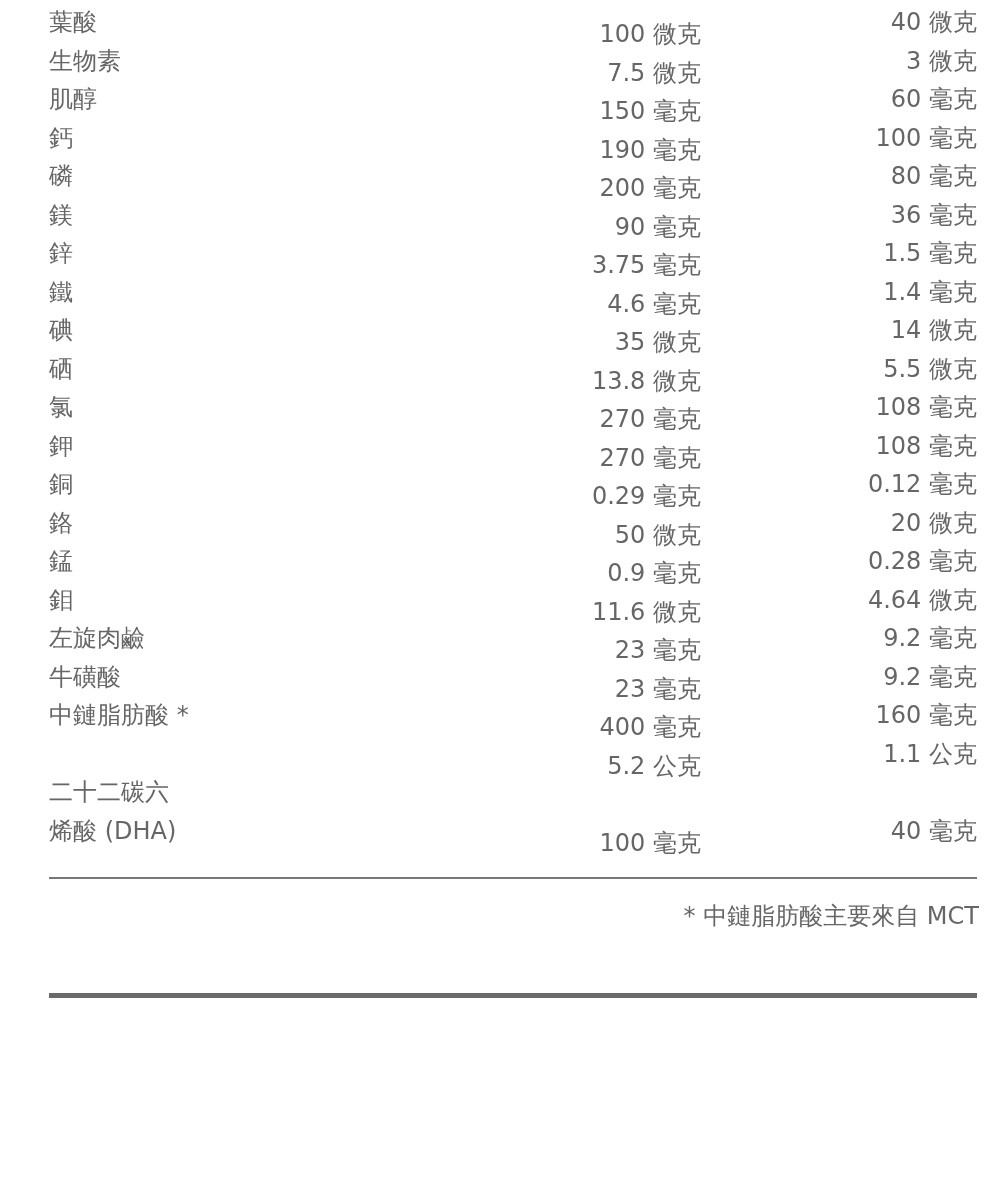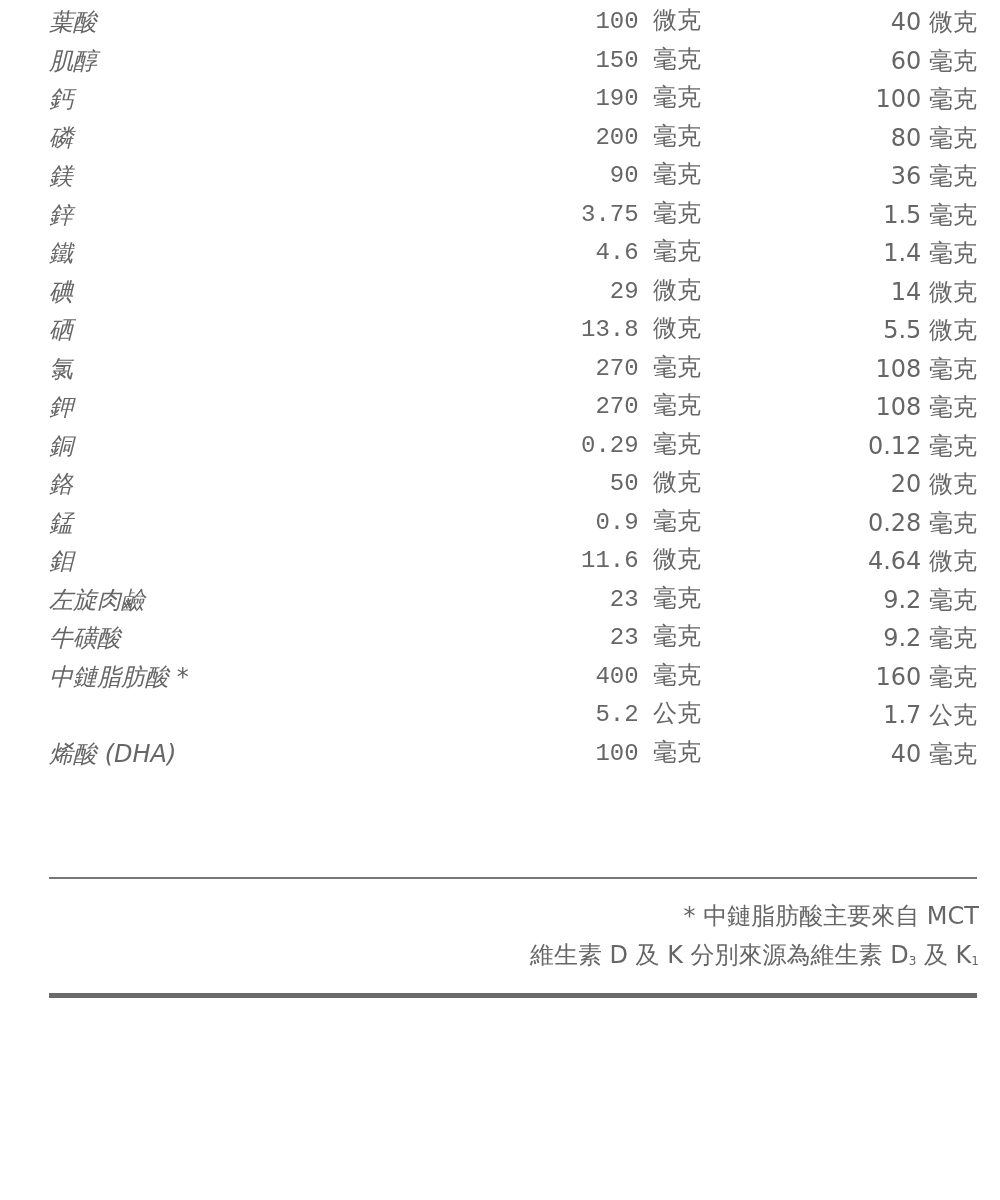--- a/index.html
+++ b/index.html
@@ -1,35 +1,40 @@
 <!DOCTYPE html>
 <html><head>
 <meta charset="utf-8">
 <style>
   html, body { margin:0; padding:0; background:#ffffff; }
   body { width:1000px; height:1200px; position:relative; overflow:hidden;
          font-family:"DejaVu Sans", "Liberation Sans", sans-serif; color:#666666; }
   .table { position:absolute; left:49px; top:3px; width:928px; }
   .row { position:relative; height:38.5px; line-height:38.5px; font-size:24px; }
-  .name { position:absolute; left:0; top:0; white-space:nowrap;font-style:italic; }
-  .v1 { position:absolute; right:276px; top:0; white-space:nowrap; text-align:right;font-family:Liberation Mono, monospace; }
+  .name { position:absolute; left:0; top:0; white-space:nowrap; }
+  .v1 { position:absolute; right:276px; top:12px; white-space:nowrap; text-align:right; }
   .v2 { position:absolute; right:0; top:0; white-space:nowrap; text-align:right; }
   .rule-thin { position:absolute; left:49px; width:928px; top:877px; height:2px; background:#777777; }
   .notes { position:absolute; right:21px; top:897px; text-align:right; font-size:24px; line-height:39px; }
   .note { white-space:nowrap; }
   .rule-thick { position:absolute; left:49px; width:928px; top:993px; height:5px; background:#6a6a6a; }
 </style>
 </head>
 <body>
 
 <div class="table" id="tbl">
     <div class="row">
       <span class="name">葉酸</span>
       <span class="v1">100 微克</span>
       <span class="v2">40 微克</span>
+    </div>
+    <div class="row">
+      <span class="name">生物素</span>
+      <span class="v1">7.5 微克</span>
+      <span class="v2">3 微克</span>
     </div>
     <div class="row">
       <span class="name">肌醇</span>
       <span class="v1">150 毫克</span>
       <span class="v2">60 毫克</span>
     </div>
     <div class="row">
       <span class="name">鈣</span>
       <span class="v1">190 毫克</span>
       <span class="v2">100 毫克</span>
@@ -49,21 +54,21 @@
       <span class="v1">3.75 毫克</span>
       <span class="v2">1.5 毫克</span>
     </div>
     <div class="row">
       <span class="name">鐵</span>
       <span class="v1">4.6 毫克</span>
       <span class="v2">1.4 毫克</span>
     </div>
     <div class="row">
       <span class="name">碘</span>
-      <span class="v1">29 微克</span>
+      <span class="v1">35 微克</span>
       <span class="v2">14 微克</span>
     </div>
     <div class="row">
       <span class="name">硒</span>
       <span class="v1">13.8 微克</span>
       <span class="v2">5.5 微克</span>
     </div>
     <div class="row">
       <span class="name">氯</span>
       <span class="v1">270 毫克</span>
@@ -104,29 +109,33 @@
       <span class="v1">23 毫克</span>
       <span class="v2">9.2 毫克</span>
     </div>
     <div class="row">
       <span class="name">中鏈脂肪酸 *</span>
       <span class="v1">400 毫克</span>
       <span class="v2">160 毫克</span>
     </div>
     <div class="row">
       <span class="v1">5.2 公克</span>
-      <span class="v2">1.7 公克</span>
+      <span class="v2">1.1 公克</span>
+    </div>
+    <div class="row">
+      <span class="name">二十二碳六</span>
+      <span class="v1"></span>
+      <span class="v2"></span>
     </div>
     <div class="row">
       <span class="name">烯酸 (DHA)</span>
       <span class="v1">100 毫克</span>
       <span class="v2">40 毫克</span>
     </div>
   </div>
 
 <div class="rule-thin"></div>
 
 <div class="notes">
   <div class="note">* 中鏈脂肪酸主要來自 MCT</div>
-  <div class="note"><span>維生素 D 及 K 分別來源為維生素 D</span><sub style="font-size:12px;vertical-align:-2px">3</sub><span> 及 K</span><sub style="font-size:12px;vertical-align:-2px">1</sub></div>
 </div>
 
 <div class="rule-thick"></div>
 
 </body></html>

